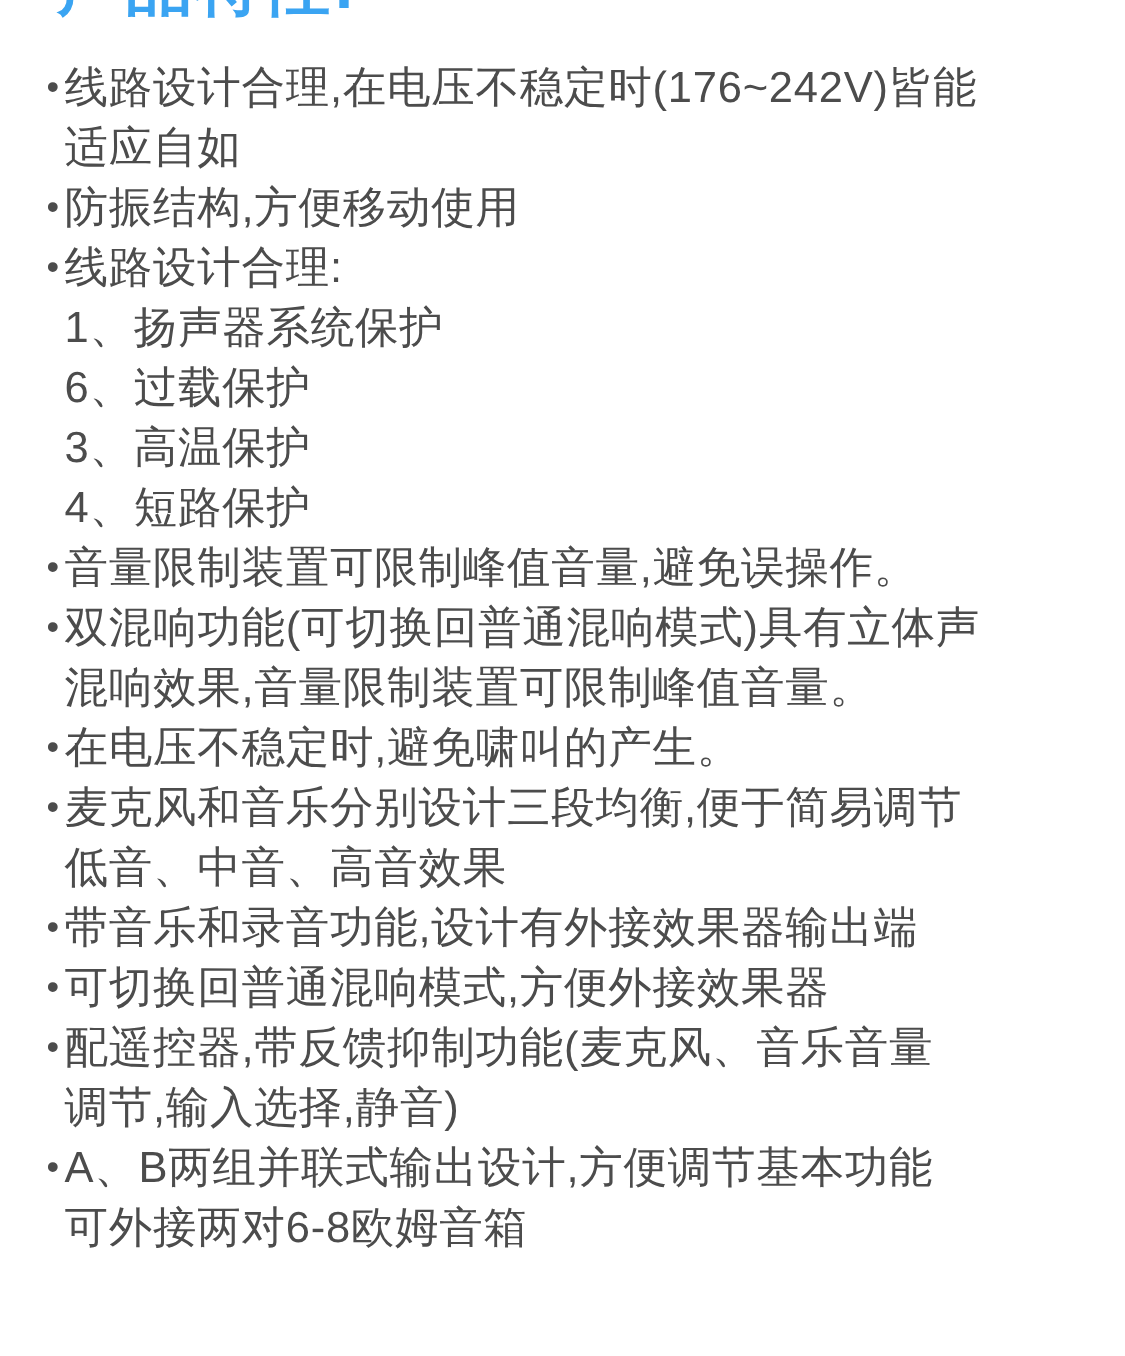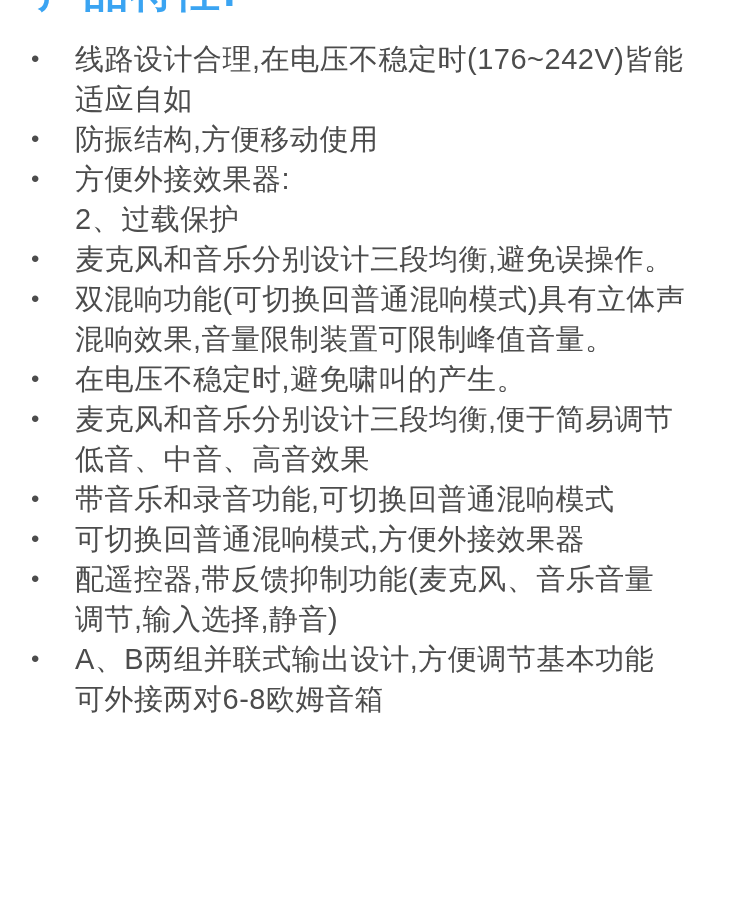--- a/index.html
+++ b/index.html
@@ -43,21 +43,20 @@
     flex: none;
     width: 12px;
     font-size: 24px;
     line-height: 40px;
     color: #4c4c4c;
   }
   .feature-item .text {
     flex: 1 1 auto;
     white-space: pre-line;
     letter-spacing: 0.5px;
-    margin-left: 32px;
   }
 </style>
 </head>
 <body>
 
 <div class="page">
   <h2 class="section-heading">产品特性:</h2>
 
   <div class="feature-list" id="feature-list">
   <div class="feature-item">
@@ -66,34 +65,46 @@
 适应自如</span>
   </div>
 
   <div class="feature-item">
     <span class="marker">•</span>
     <span class="text">防振结构,方便移动使用</span>
   </div>
 
   <div class="feature-item">
     <span class="marker">•</span>
-    <span class="text">方便外接效果器:</span>
+    <span class="text">线路设计合理:</span>
   </div>
-
 
   <div class="feature-item">
     <span class="marker"></span>
-    <span class="text">2、过载保护</span>
+    <span class="text">1、扬声器系统保护</span>
   </div>
 
+  <div class="feature-item">
+    <span class="marker"></span>
+    <span class="text">6、过载保护</span>
+  </div>
 
+  <div class="feature-item">
+    <span class="marker"></span>
+    <span class="text">3、高温保护</span>
+  </div>
+
+  <div class="feature-item">
+    <span class="marker"></span>
+    <span class="text">4、短路保护</span>
+  </div>
 
   <div class="feature-item">
     <span class="marker">•</span>
-    <span class="text">麦克风和音乐分别设计三段均衡,避免误操作。</span>
+    <span class="text">音量限制装置可限制峰值音量,避免误操作。</span>
   </div>
 
   <div class="feature-item">
     <span class="marker">•</span>
     <span class="text">双混响功能(可切换回普通混响模式)具有立体声
 混响效果,音量限制装置可限制峰值音量。</span>
   </div>
 
   <div class="feature-item">
     <span class="marker">•</span>
@@ -101,21 +112,21 @@
   </div>
 
   <div class="feature-item">
     <span class="marker">•</span>
     <span class="text">麦克风和音乐分别设计三段均衡,便于简易调节
 低音、中音、高音效果</span>
   </div>
 
   <div class="feature-item">
     <span class="marker">•</span>
-    <span class="text">带音乐和录音功能,可切换回普通混响模式</span>
+    <span class="text">带音乐和录音功能,设计有外接效果器输出端</span>
   </div>
 
   <div class="feature-item">
     <span class="marker">•</span>
     <span class="text">可切换回普通混响模式,方便外接效果器</span>
   </div>
 
   <div class="feature-item">
     <span class="marker">•</span>
     <span class="text">配遥控器,带反馈抑制功能(麦克风、音乐音量

